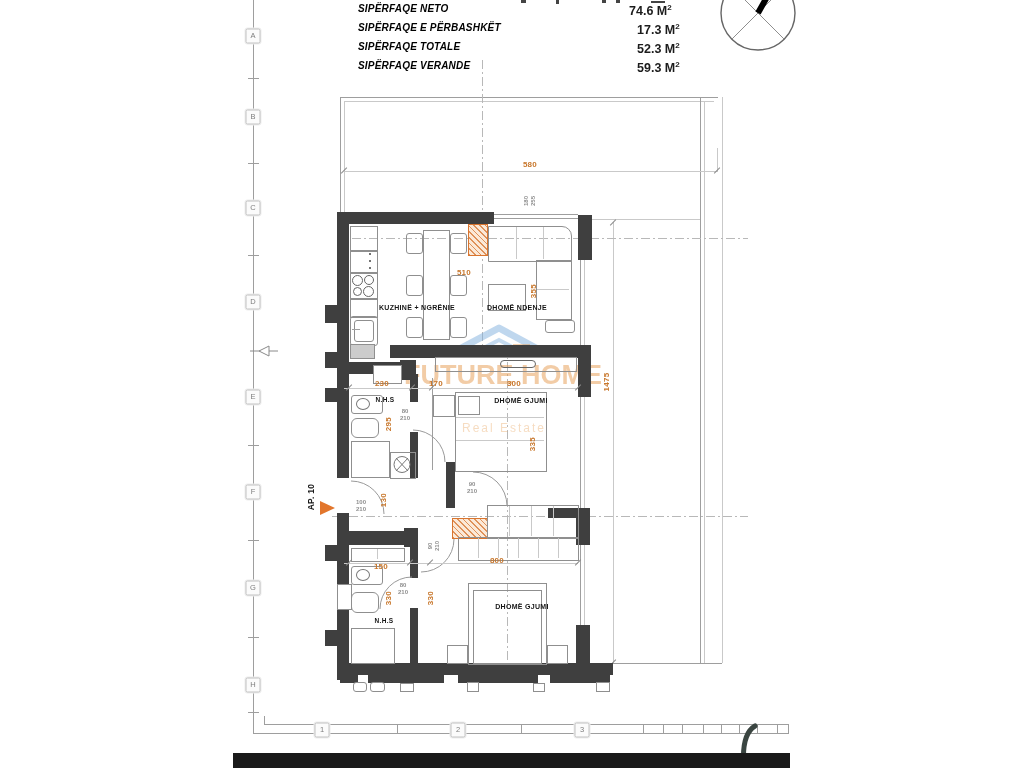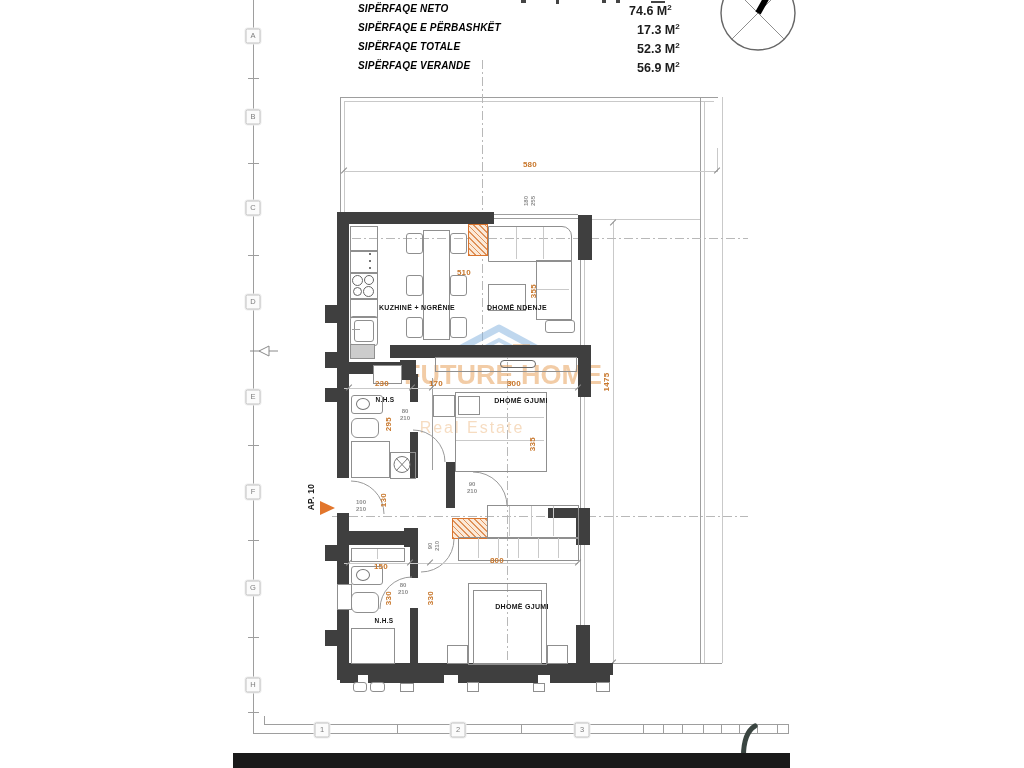--- a/index.html
+++ b/index.html
@@ -50,21 +50,21 @@
   </div>
 
   <div>
     <div class="arlabel" style="left:358px;top:3px;">SIPËRFAQE NETO</div>
     <div class="arval" style="left:629px;top:3px;"><span>74.6</span>&nbsp;<span>M</span><sup>2</sup></div>
     <div class="arlabel" style="left:358px;top:22px;">SIPËRFAQE E PËRBASHKËT</div>
     <div class="arval" style="left:637px;top:22px;"><span>17.3</span>&nbsp;<span>M</span><sup>2</sup></div>
     <div class="arlabel" style="left:358px;top:41px;">SIPËRFAQE TOTALE</div>
     <div class="arval" style="left:637px;top:41px;"><span>52.3</span>&nbsp;<span>M</span><sup>2</sup></div>
     <div class="arlabel" style="left:358px;top:60px;">SIPËRFAQE VERANDE</div>
-    <div class="arval" style="left:637px;top:60px;"><span>56.9</span>&nbsp;<span>M</span><sup>2</sup></div>
+    <div class="arval" style="left:637px;top:60px;"><span>59.3</span>&nbsp;<span>M</span><sup>2</sup></div>
   </div>
 
   <svg class="abs" style="left:717px;top:-28px;" width="82" height="82" viewBox="0 0 82 82">
     <circle cx="41" cy="41" r="37" fill="none" stroke="#666" stroke-width="1.4"></circle>
     <line x1="15" y1="15" x2="67" y2="67" stroke="#8f8f8f" stroke-width="1"></line>
     <line x1="15" y1="67" x2="67" y2="15" stroke="#8f8f8f" stroke-width="1"></line>
     <line x1="41" y1="41" x2="59" y2="9" stroke="#000" stroke-width="6"></line>
   </svg>
 
   <div class="ln" style="left:253px;top:0;width:1px;height:734px;"></div>
@@ -136,21 +136,21 @@
   <div class="ddv" style="left:507px;top:345px;height:322px;"></div>
 
   <div class="wm">
     <svg class="abs" style="left:430px;top:315px;" width="160" height="50">
       <path d="M 18,40 L 69,13 L 119,40" fill="none" stroke="rgba(127,176,221,.5)" stroke-width="7" stroke-linejoin="round"></path>
       <path d="M 40,40 L 69,25 L 98,40" fill="none" stroke="rgba(127,176,221,.45)" stroke-width="4"></path>
       <rect x="84" y="30" width="15" height="12" fill="none" stroke="rgba(229,154,77,.45)" stroke-width="2"></rect>
     </svg>
     <div class="abs" style="left:503px;top:375px;transform:translate(-50%,-50%);font-size:27px;font-weight:700;
          letter-spacing:0;color:rgba(229,154,77,.5);white-space:nowrap;">FUTURE HOME</div>
-    <div class="abs" style="left:472px;top:428px;transform:translate(-50%,-50%);font-size:16px;letter-spacing:2px;
+    <div class="abs" style="left:504px;top:428px;transform:translate(-50%,-50%);font-size:12px;letter-spacing:2px;
          color:rgba(229,154,77,.35);white-space:nowrap;">Real Estate</div>
   </div>
 
   <div class="w" style="left:337px;top:212px;width:157px;height:12px;"></div>
   <div class="w" style="left:337px;top:212px;width:12px;height:20px;"></div>
   <div class="w" style="left:578px;top:215px;width:14px;height:45px;"></div>
   <div class="w" style="left:578px;top:345px;width:13px;height:52px;"></div>
   <div class="w" style="left:548px;top:508px;width:28px;height:10px;"></div>
   <div class="w" style="left:576px;top:508px;width:14px;height:37px;"></div>
   <div class="w" style="left:576px;top:625px;width:14px;height:57px;"></div>

